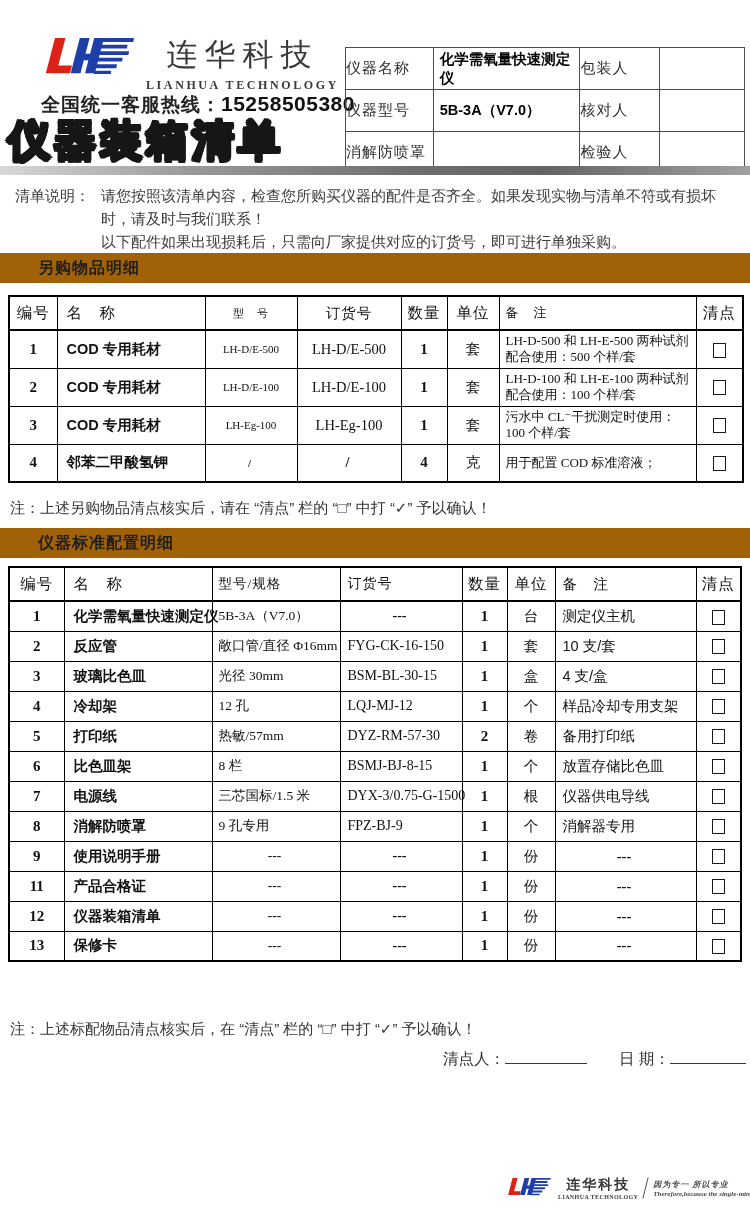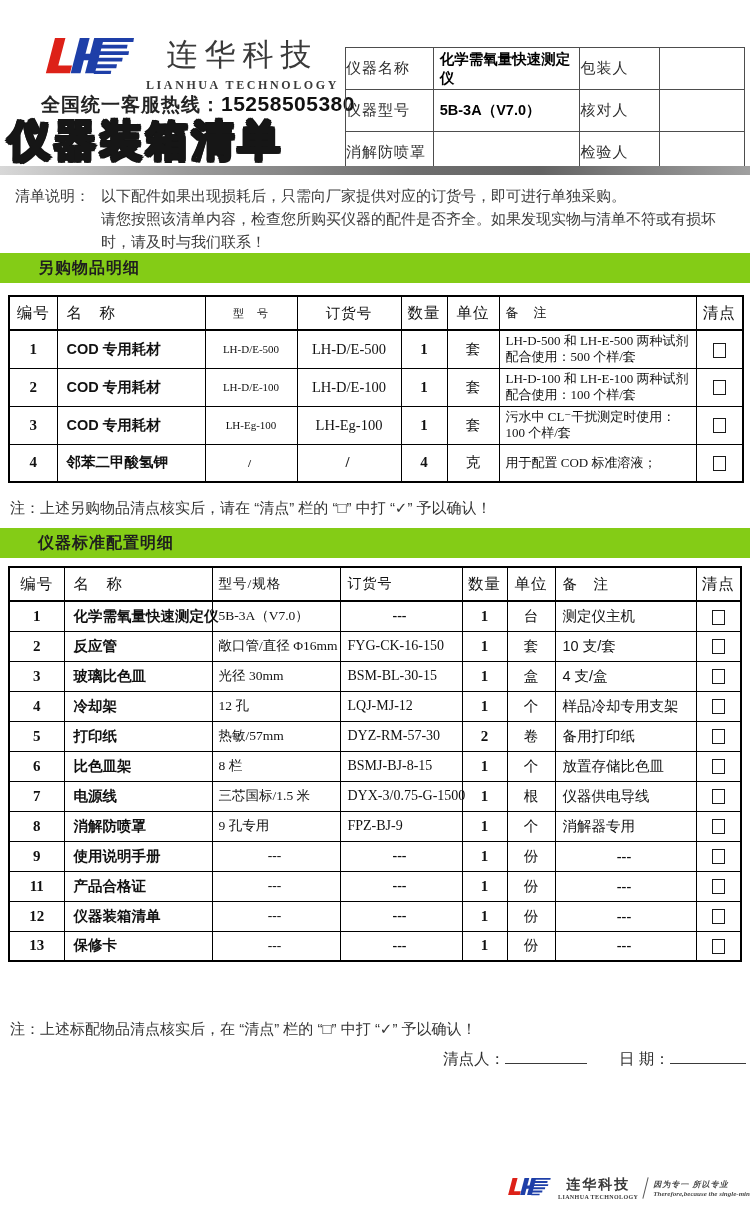--- a/index.html
+++ b/index.html
@@ -34,21 +34,21 @@
   .info-table td.v1 { width:147px; font-weight:bold; color:#000; padding-left:6px; font-size:14.5px; }
   .info-table td.v2 { width:85px; }
   
   .divider-bar { position:absolute; top:166px; left:0; width:750px; height:9px;
     background:linear-gradient(90deg,#d8d8d8 0%,#9a9a9a 25%,#6e6e6e 55%,#636363 72%,#a0a0a0 100%); }
   .notice { position:absolute; top:184px; left:15px; width:723px; display:flex;
             font-size:15px; line-height:23px; color:#3c3c3c; }
   .notice-label { flex:0 0 86px; white-space:nowrap; }
   .notice-body p { margin:0; }
   
-  .band { position:absolute; left:0; width:750px; height:30px; background:#84cc16;
+  .band { position:absolute; left:0; width:750px; height:30px; background:#a16207;
           line-height:30px; padding-left:38px; font-size:16px; font-weight:bold; color:#1e1e1e; letter-spacing:1px; }
   .band1 { top:253px; } .band2 { top:528px; }
   
   table.list { position:absolute; left:8px; width:734px; border-collapse:collapse;
                border:2px solid #000; table-layout:fixed; color:#111; }
   #t1 { top:295px; } #t2 { top:566px; }
   table.list th, table.list td { border:1px solid #000; text-align:center; vertical-align:middle; padding:1px 3px; }
   table.list thead th { font-weight:normal; font-size:15.5px; height:34px; letter-spacing:1px; border-bottom:2px solid #000; }
   #t1 tbody td { height:38px; } #t2 tbody td { height:30px; }
   .c-num  { font-family:"Liberation Serif","DejaVu Serif",serif; font-weight:bold; font-size:15px; }
@@ -141,22 +141,22 @@
       <td class="v2"></td>
     </tr>
   </tbody>
 </table>
 
 <div class="divider-bar"></div>
 
 <div class="notice">
   <div class="notice-label">清单说明：</div>
   <div class="notice-body">
+    <p>请您按照该清单内容，检查您所购买仪器的配件是否齐全。如果发现实物与清单不符或有损坏时，请及时与我们联系！</p>
     <p>以下配件如果出现损耗后，只需向厂家提供对应的订货号，即可进行单独采购。</p>
-    <p>请您按照该清单内容，检查您所购买仪器的配件是否齐全。如果发现实物与清单不符或有损坏时，请及时与我们联系！</p>
   </div>
 </div>
 
 <div class="band band1">另购物品明细</div>
 
 <table id="t1" class="list">
   <thead>
       <tr>
         <th class="c-num">编号</th>
         <th class="c-name">名　称</th>

